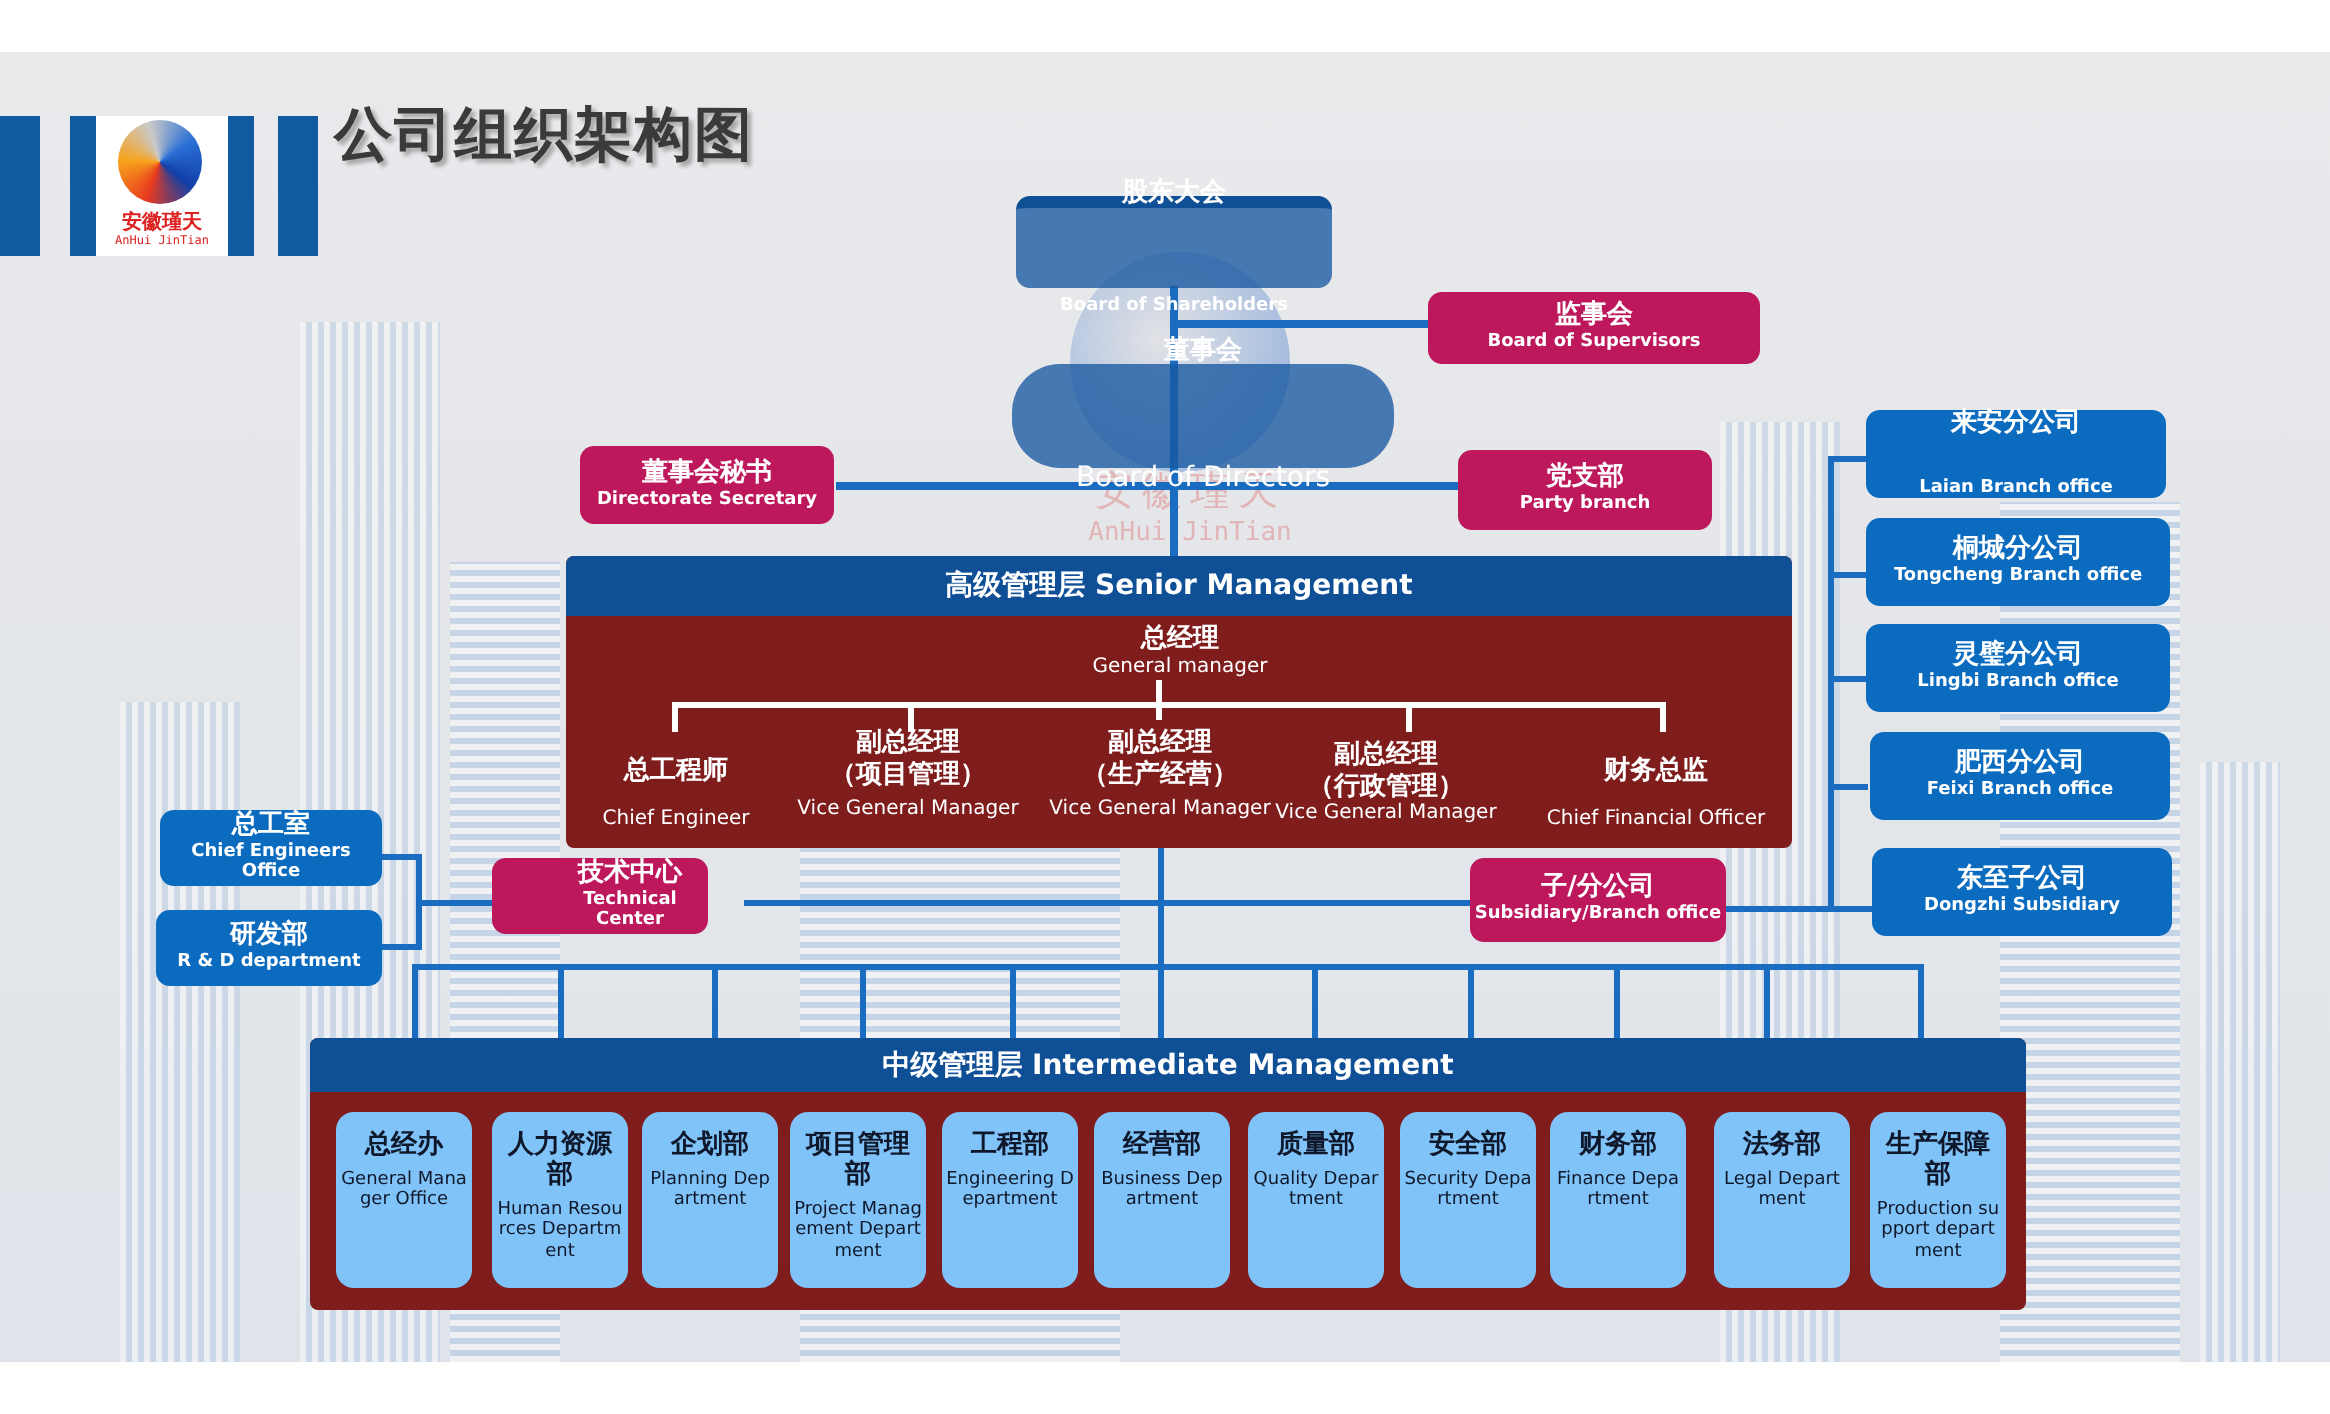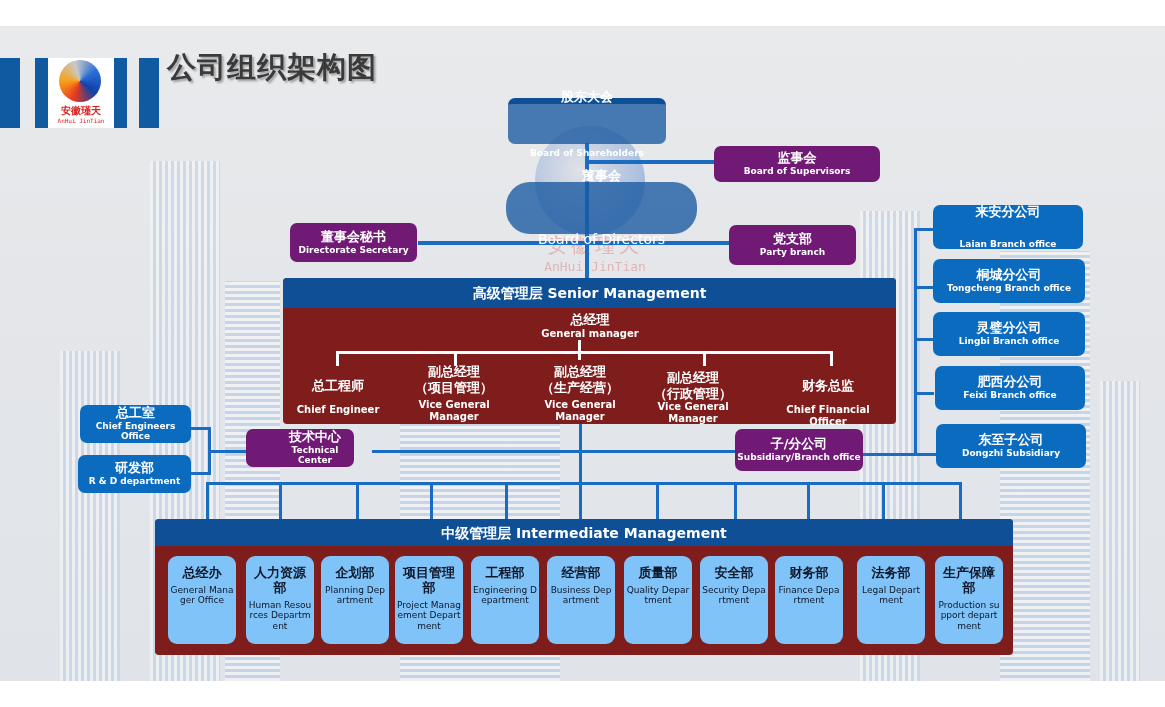--- a/index.html
+++ b/index.html
@@ -13,31 +13,31 @@
          opacity:.75; }
   .bld.b2 { background: repeating-linear-gradient(0deg, rgba(255,255,255,.6) 0 3px, rgba(150,185,225,.5) 3px 6px); }
   .bar { position:absolute; background:#0f5aa0; }
   .logo-box { position:absolute; background:#fff; }
   .title { position:absolute; left:167px; top:48px; font-size:29px; font-weight:bold; color:#3a3a3a;
            text-shadow:2px 2px 2px rgba(0,0,0,.3); letter-spacing:1px; }
   .line { position:absolute; background:#1a6cc0; }
   .wline { position:absolute; background:#ffffff; }
   .node { position:absolute; border-radius:7px; color:#fff; text-align:center; box-sizing:border-box;
           display:flex; flex-direction:column; justify-content:center; align-items:center; line-height:1.15; }
-  .dark { background:#701a75; }
+  .dark { background:#be185d; }
   .mid { background:#0b6bbf; }
   .semi { background:rgba(24,88,160,.78);gap:43px; }
   .cn { font-size:13px; font-weight:bold; }
   .en { font-size:9px; font-weight:bold; }
   .en.light { font-weight:normal; }
   .panel { position:absolute; border-radius:4px; background:#7f1d1d; overflow:hidden; }
   .panel-head { background:#0e4f96; color:#fff; font-weight:bold; font-size:14px; text-align:center; }
   .pos { position:absolute; color:#fff; text-align:center; line-height:1.2; }
   .pos .cn { font-size:13px; }
-  .pos .en { font-size:10px; font-weight:bold; }
+  .pos .en { font-size:10px; font-weight:normal; }
   .dept { position:absolute; top:556px; width:68px; height:88px; background:#7fc3f8; border-radius:9px;
           color:#0f172a; text-align:center; box-sizing:border-box; padding:10px 2px 0 2px; }
   .dept .cn { font-size:13px; font-weight:bold; line-height:1.15; }
   .dept .en { font-size:9px; font-weight:normal; line-height:1.15; margin-top:4px; word-break:break-all; }
   .watermark { position:absolute; left:535px; top:126px; width:110px; height:110px; border-radius:50%;
                background:radial-gradient(circle at 40% 40%, rgba(220,220,225,.5), rgba(50,110,200,.35) 70%);
                pointer-events:none; }
   .wm-text { position:absolute; left:535px; top:232px; width:120px; text-align:center; color:rgba(220,90,90,.35);
              font-family:"DejaVu Serif",serif; pointer-events:none; }
 </style>

